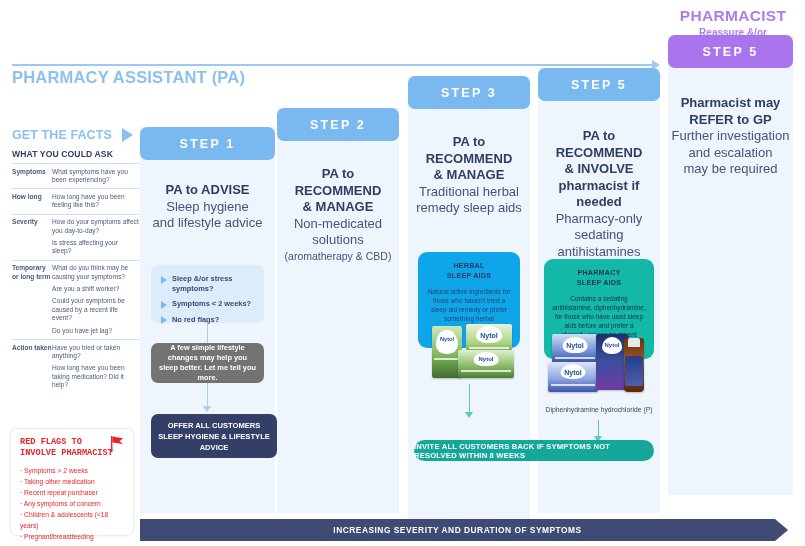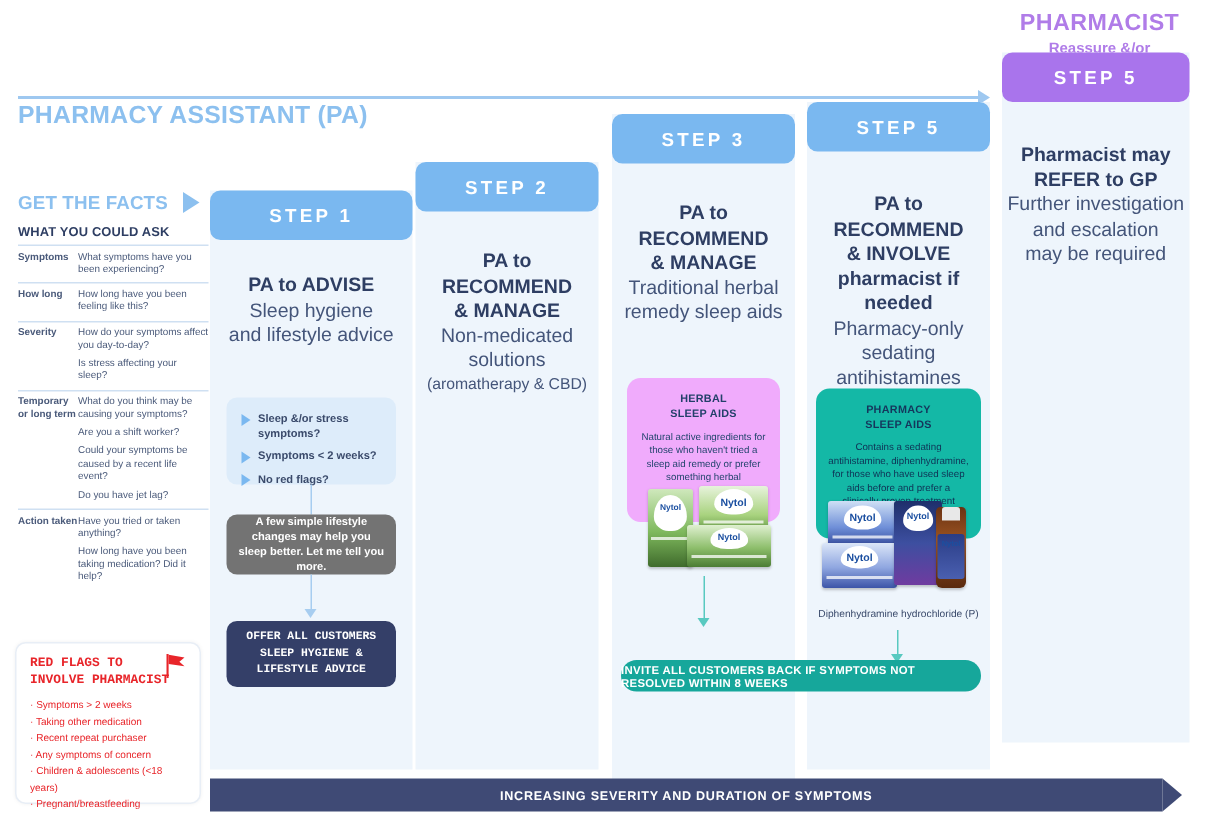--- a/index.html
+++ b/index.html
@@ -81,21 +81,21 @@
     display:flex;align-items:center;justify-content:center;padding:5px;box-sizing:border-box;}
 
   .vline{position:absolute;width:1.3px;background:#a7cdf0;}
   .vline.teal{background:#58c9c0;}
   .varrow{position:absolute;width:0;height:0;border-left:4.5px solid transparent;
     border-right:4.5px solid transparent;border-top:6px solid #a7cdf0;}
   .varrow.teal{border-top-color:#58c9c0;}
 
   
   .prodbox{position:absolute;border-radius:9px;box-sizing:border-box;padding:9px 8px 0 8px;text-align:center;}
-  .prodbox.herbal{background:#f0abfc;}
+  .prodbox.herbal{background:#0ea5e9;}
   .prodbox.pharm{background:#14b8a6;}
   .prodbox .pb-title{font-size:7.2px;font-weight:bold;line-height:9.5px;color:#23406a;letter-spacing:.2px;}
   .prodbox.pharm .pb-title{color:#15365c;}
   .prodbox .pb-desc{font-size:6.5px;line-height:9px;margin-top:7px;color:#24456e;}
   .prodbox.pharm .pb-desc{color:#0f3356;}
 
   .packs{position:absolute;}
   .pack{position:absolute;border-radius:2px;overflow:hidden;box-shadow:0 1px 2px rgba(0,0,0,.22);}
   .pack .cloud{position:absolute;left:50%;transform:translateX(-50%);top:8%;width:74%;height:46%;
     background:#ffffff;border-radius:50% 50% 45% 45%/60% 60% 40% 40%;}
@@ -223,21 +223,21 @@
         </div>
       <div class="b">
           <span class="tri"></span>
           <span class="txt">No red flags?</span>
         </div>
     </div>
     <div class="vline" style="left:67px;top:196px;height:20px;"></div>
     <div class="speech" style="left:11px;top:216px;width:113px;height:40px;">A few simple lifestyle changes may help you sleep better. Let me tell you more.</div>
     <div class="vline" style="left:67px;top:256px;height:26px;"></div>
     <div class="varrow" style="left:63px;top:279px;"></div>
-    <div class="offerbox" style="left:11px;top:287px;width:113px;height:44px;font-family:Liberation Mono, monospace;">OFFER ALL CUSTOMERS SLEEP HYGIENE &amp; LIFESTYLE ADVICE</div>
+    <div class="offerbox" style="left:11px;top:287px;width:126px;height:44px;">OFFER ALL CUSTOMERS SLEEP HYGIENE &amp; LIFESTYLE ADVICE</div>
   </div>
 
   <div class="panel" style="left:277px;top:108px;width:122px;height:405px;">
     <div class="hdr blue">STEP 2</div>
     <div class="body" style="top:58px;">
       <div class="strong">PA to RECOMMEND</div>
       <div class="strong">&amp; MANAGE</div>
       <div class="reg">Non-medicated</div>
       <div class="reg">solutions</div>
       <div class="small">(aromatherapy &amp; CBD)</div>

